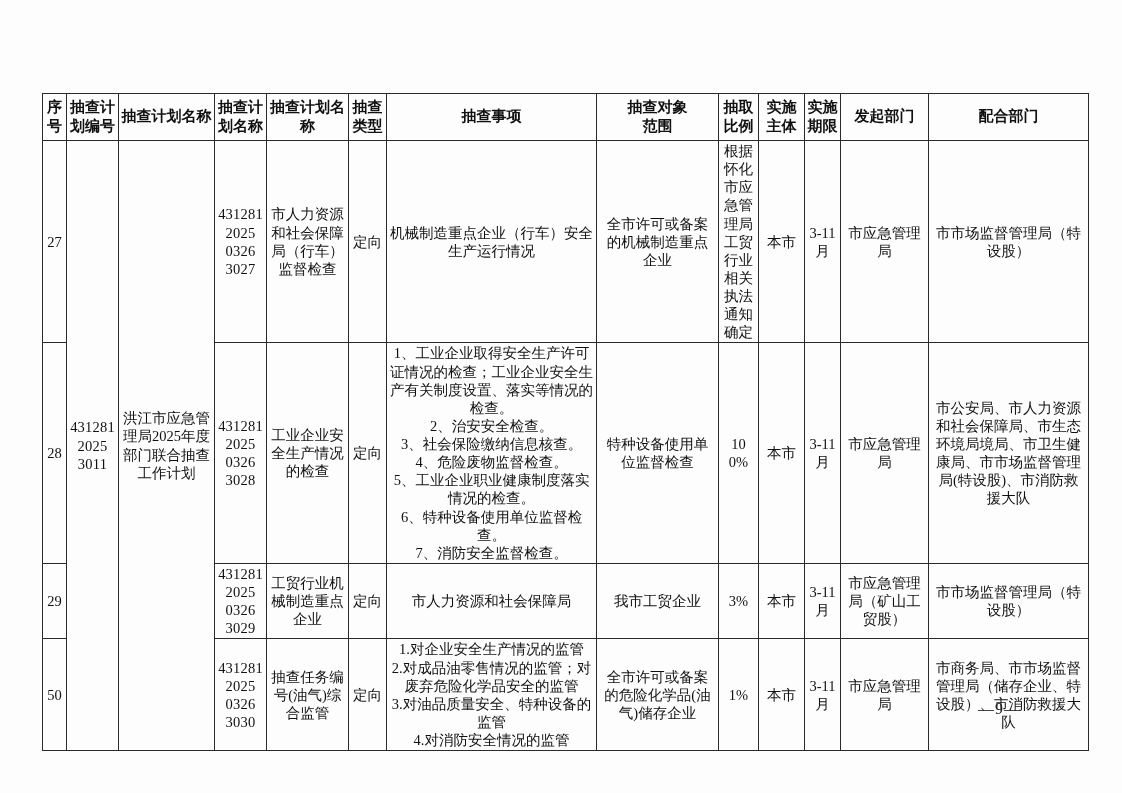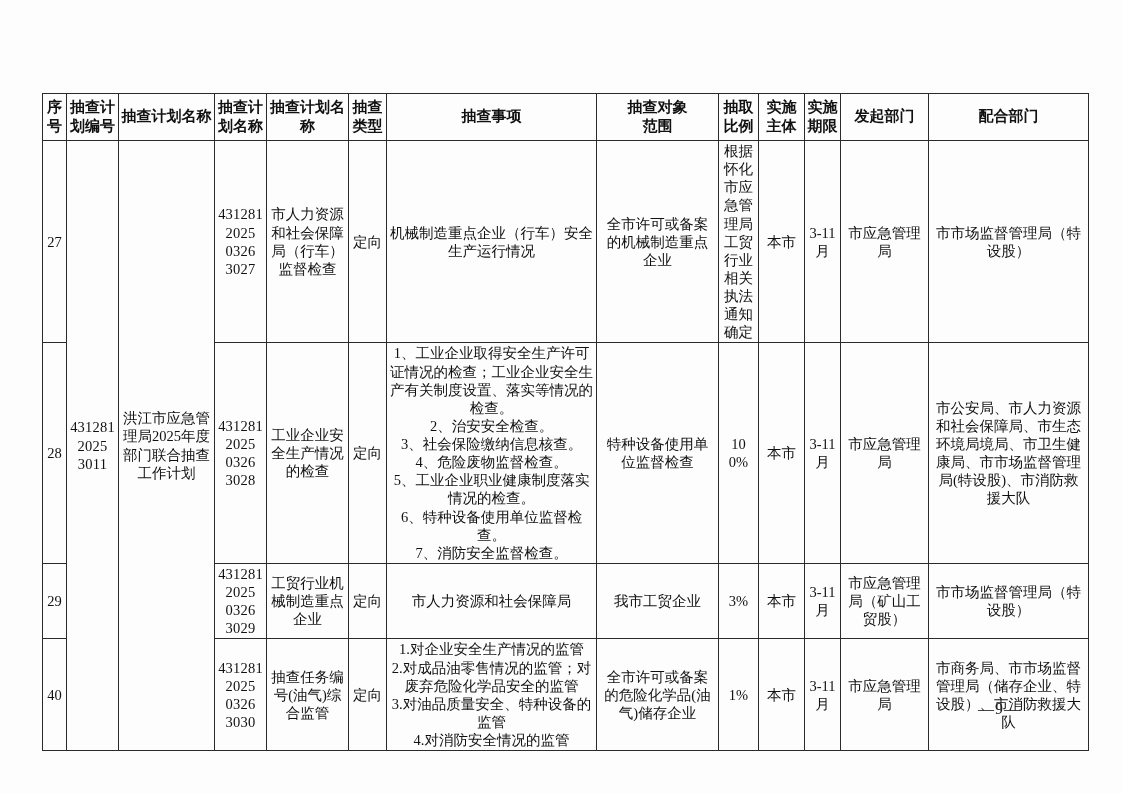--- a/index.html
+++ b/index.html
@@ -149,21 +149,21 @@
       <td class="items-cell">市人力资源和社会保障局</td>
       <td>我市工贸企业</td>
       <td>3%</td>
       <td>本市</td>
       <td>3-11月</td>
       <td>市应急管理局（矿山工贸股）</td>
       <td>市市场监督管理局（特设股）</td>
     </tr>
 
     <tr style="height:101px">
-      <td>40</td>
+      <td>50</td>
       <td class="num-cell">431281
 2025
 0326
 3030</td>
       <td>抽查任务编号(油气)综合监管</td>
       <td>定向</td>
       <td class="items-cell">1.对企业安全生产情况的监管
 2.对成品油零售情况的监管；对废弃危险化学品安全的监管
 3.对油品质量安全、特种设备的监管
 4.对消防安全情况的监管</td>

